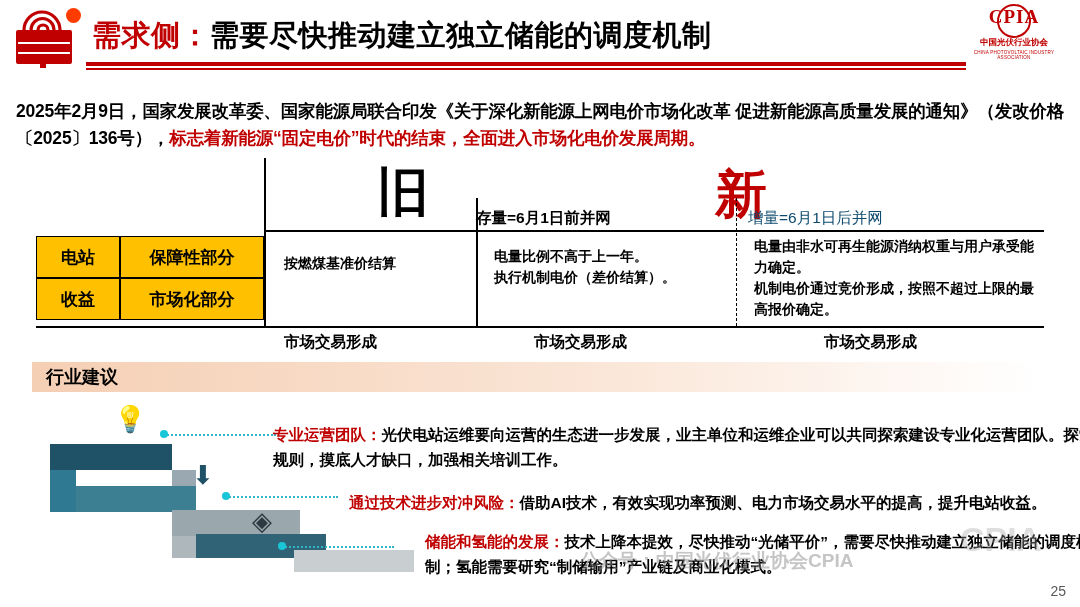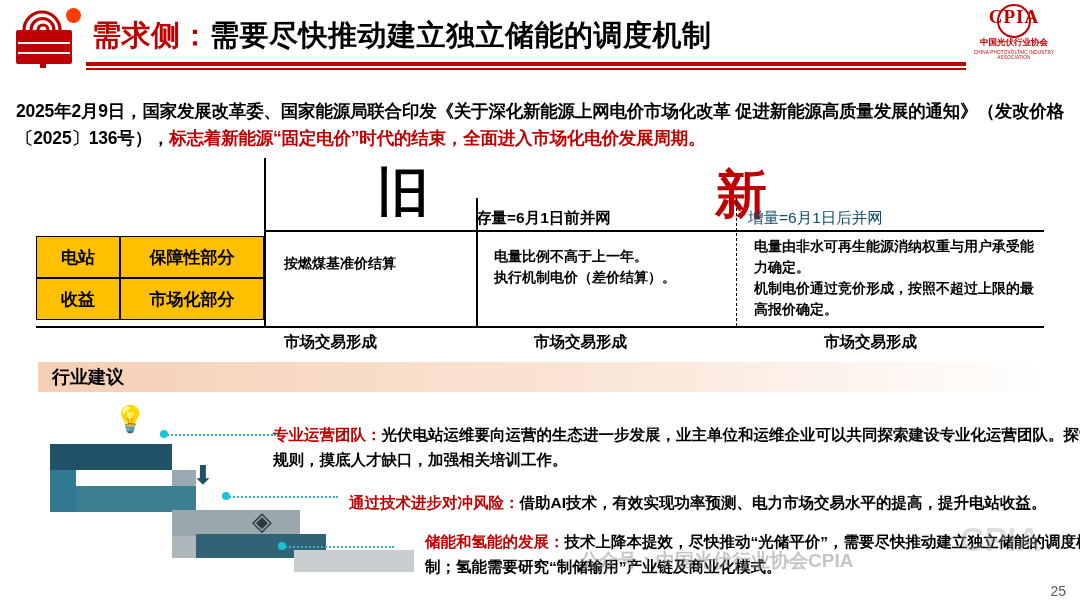--- a/index.html
+++ b/index.html
@@ -88,21 +88,21 @@
   .ct-stock{ left: 458px; top: 88px; width: 230px; }
   .ct-incr { left: 718px; top: 78px; width: 290px; }
 
   .bottom-row { position:absolute; top: 174px; font-size: 15.5px; font-weight:bold; color:#000; }
   .br-1 { left: 248px; }
   .br-2 { left: 498px; }
   .br-3 { left: 788px; }
 
   
   .band {
-    position:absolute; left: 38px; top: 362px; width: 1008px; height: 30px;
+    position:absolute; left: 32px; top: 362px; width: 1008px; height: 30px;
     background: linear-gradient(to right, #f5cfb4 0%, #fae5d6 55%, #ffffff 100%);
     display:flex; align-items:center;
   }
   .band span { font-size: 18px; font-weight: bold; color:#000; padding-left: 14px; }
 
   
   .steps { position:absolute; left: 36px; top: 398px; width: 360px; height: 205px; }
   .stair { position:absolute; }
   .s1 { left: 14px;  top: 46px;  width: 122px; height: 26px; background:#1f5266; }
   .s1b{ left: 14px;  top: 72px;  width: 26px;  height: 42px; background:#2f7a92; }

